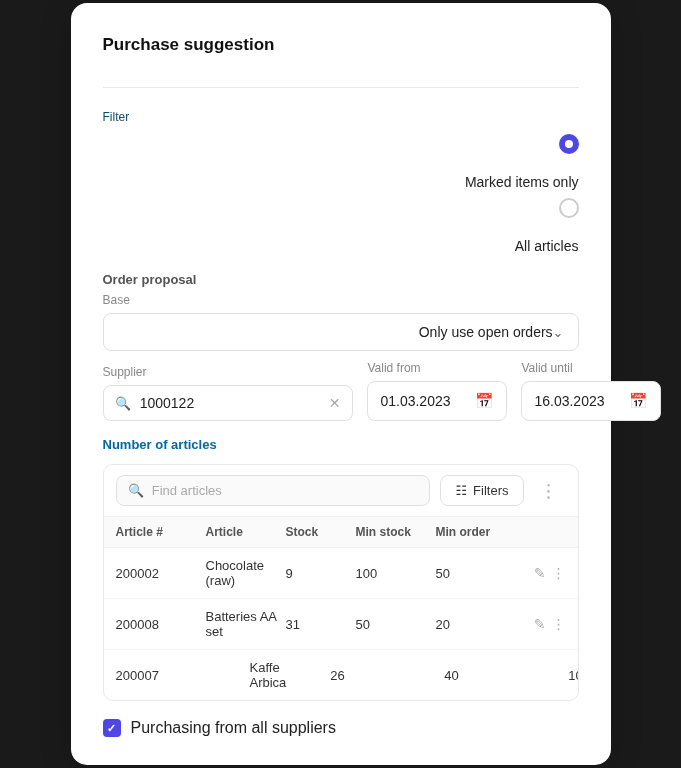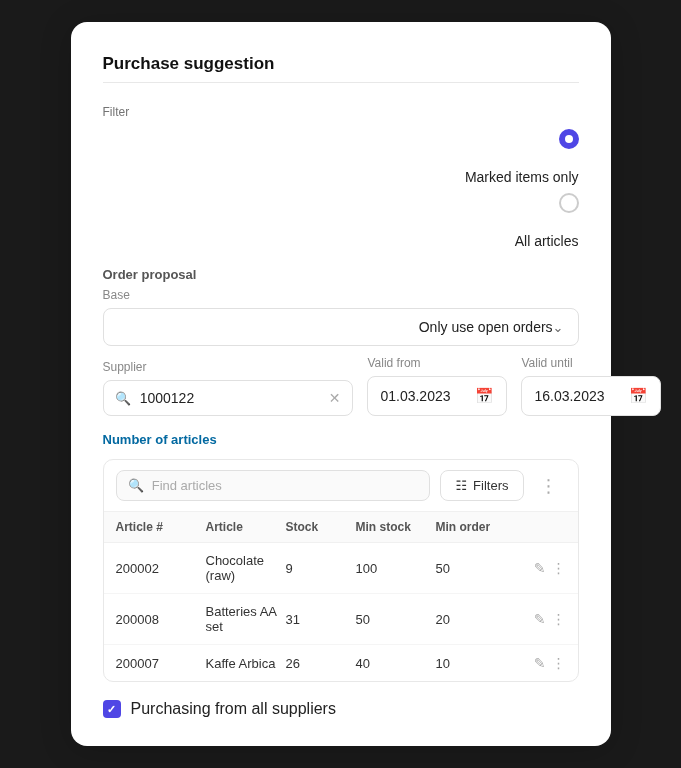--- a/index.html
+++ b/index.html
@@ -16,26 +16,26 @@
       border-radius: 16px;
       padding: 32px 32px 28px;
       width: 540px;
       box-shadow: 0 4px 32px rgba(0,0,0,0.18);
     }
     .card-title {
       font-size: 17px;
       font-weight: 700;
       color: #111;
       margin-bottom: 22px;
-      padding-bottom: 8px;
+      padding-bottom: 32px;
       border-bottom: 1px solid #e8e8e8;
     }
     .section-label {
       font-size: 12px;
-      color: #737373;
+      color: #0c4a6e;
       margin-bottom: 10px;
     }
     .filter-group {
       margin-bottom: 18px;
     }
     .radio-item {
       display: flex;
       align-items: flex-end;
       gap: 20px;
       margin-bottom: 8px;
@@ -222,21 +222,21 @@
       font-weight: 600;
       color: #555;
     }
     .table-row {
       display: grid;
       grid-template-columns: 90px 1fr 70px 80px 80px 50px;
       padding: 10px 12px;
       border-bottom: 1px solid #f5f5f5;
       align-items: center;
     }
-    .table-row:last-child { border-bottom: none; }
+    .table-row:last-child { border-bottom: none; gap: 44px; }
     .td {
       font-size: 13px;
       color: #333;
     }
     .row-actions {
       display: flex;
       align-items: center;
       gap: 6px;
       justify-content: flex-end;
     }

